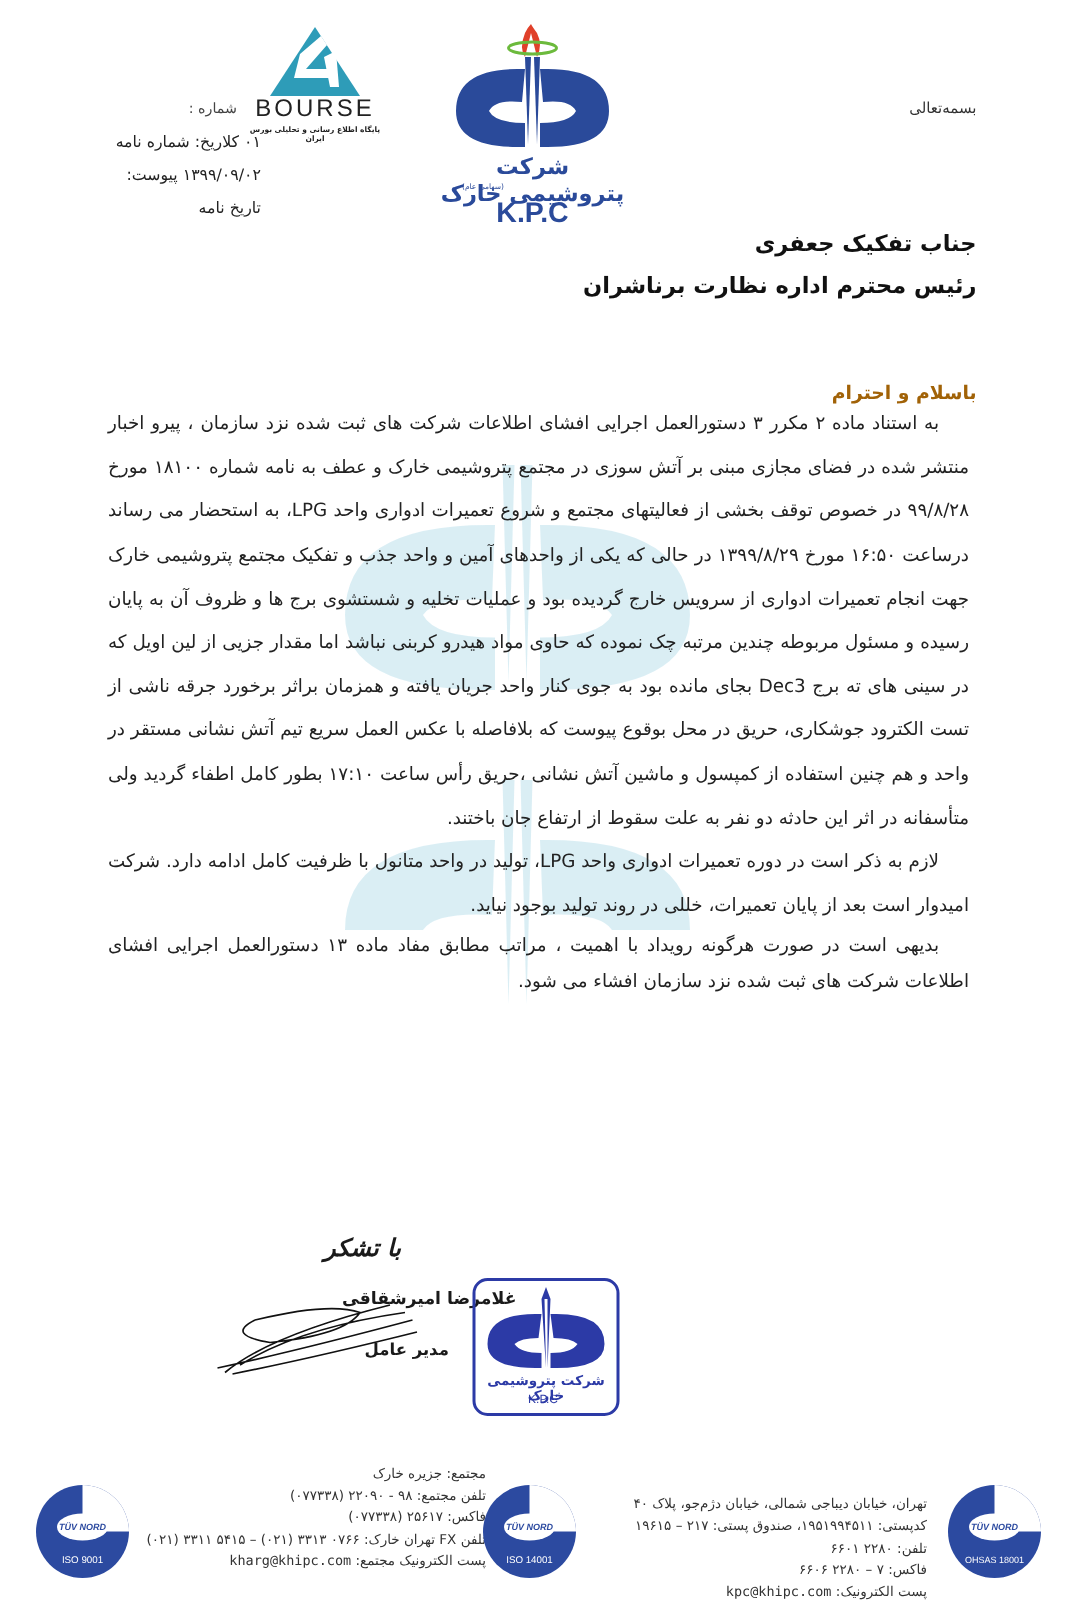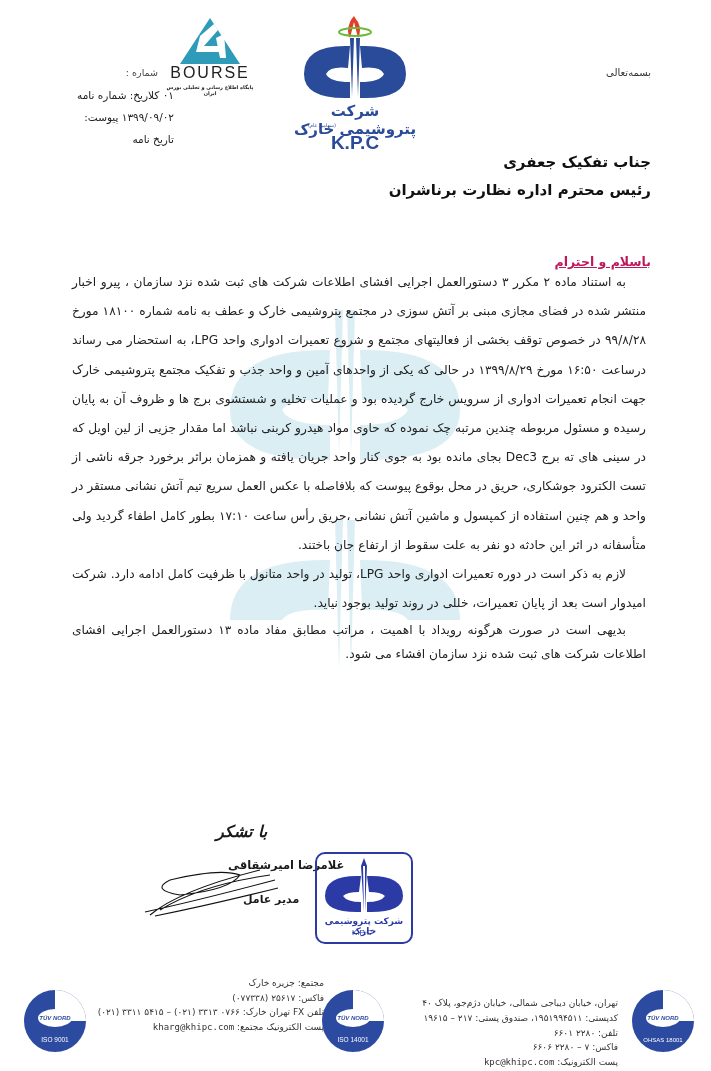--- a/index.html
+++ b/index.html
@@ -18,21 +18,21 @@
     .bourse .sub { position:absolute; left:0; top:68px; width:96px; text-align:center; font-size:5px; font-weight:bold; color:#222; }
     .kpc-logo { left:290px; top:16px; width:130px; height:140px; }
     .kpc-logo .name { position:absolute; left:0; top:86px; width:130px; text-align:center; font-size:15px; font-weight:bold; color:#2a4a9a; }
     .kpc-logo .stock { position:absolute; left:18px; top:106px; font-size:5px; color:#2a4a9a; }
     .kpc-logo .abbr { position:absolute; left:0; top:116px; width:130px; text-align:center;
       font-family:"Liberation Sans", sans-serif; font-size:19px; font-weight:bold; color:#2a4a9a; }
 
     
     .addressee { right:60px; top:148px; width:500px; text-align:right; }
     .addressee div { font-size:15px; font-weight:bold; line-height:28px; color:#111; }
-    .greeting { right:60px; top:254px; font-size:12.5px; font-weight:bold; color:#be185d;text-decoration:underline; }
+    .greeting { right:60px; top:254px; font-size:12.5px; font-weight:bold; color:#a16207; }
 
     
     .body-text { left:72px; width:574px; top:268px; font-size:12.2px; line-height:29.2px; text-align:justify;
       text-align-last:right; color:#222; }
     .body-text p { margin:0; }
     .body-text .indent { text-indent:20px; }
     .body-text .short-line { line-height:24px; }
 
     
     .watermark { left:210px; top:290px; width:270px; height:390px; opacity:0.18; pointer-events:none; }
@@ -132,20 +132,21 @@
     <path d="M8,42 Q8,58 40,58 L44,58 L44,48 Q30,48 26,42 Z" fill="#2c3aa6"></path>
     <path d="M86,42 Q86,58 54,58 L50,58 L50,48 Q64,48 68,42 Z" fill="#2c3aa6"></path>
     <path d="M44,12 L47,58 L46,12 Z M48,12 L48,58 L50,12 Z" fill="#2c3aa6"></path>
   </svg>
   <div class="abs rtl" style="left:4px;top:62px;width:86px;text-align:center;font-size:9px;font-weight:bold;color:#2c3aa6;">شرکت پتروشیمی خارک</div>
   <div class="abs" style="left:0;top:74px;width:90px;text-align:center;font-family:'Liberation Sans',sans-serif;font-size:8px;color:#2c3aa6;">K.P.C</div>
 </div>
 
 <div class="abs rtl footer-left">
   <div>مجتمع: جزیره خارک</div>
+  <div>تلفن مجتمع: ۹۸ - ۲۲۰۹۰ (۰۷۷۳۳۸)</div>
   <div>فاکس: ۲۵۶۱۷ (۰۷۷۳۳۸)</div>
   <div>تلفن FX تهران خارک: ۰۷۶۶ ۳۳۱۳ (۰۲۱) – ۵۴۱۵ ۳۳۱۱ (۰۲۱)</div>
   <div>
     <span>پست الکترونیک مجتمع:</span>
     <span class="ltr">kharg@khipc.com</span>
   </div>
 </div>
 
 <div class="abs rtl footer-right">
   <div>تهران، خیابان دیباجی شمالی، خیابان دژم‌جو، پلاک ۴۰</div>

